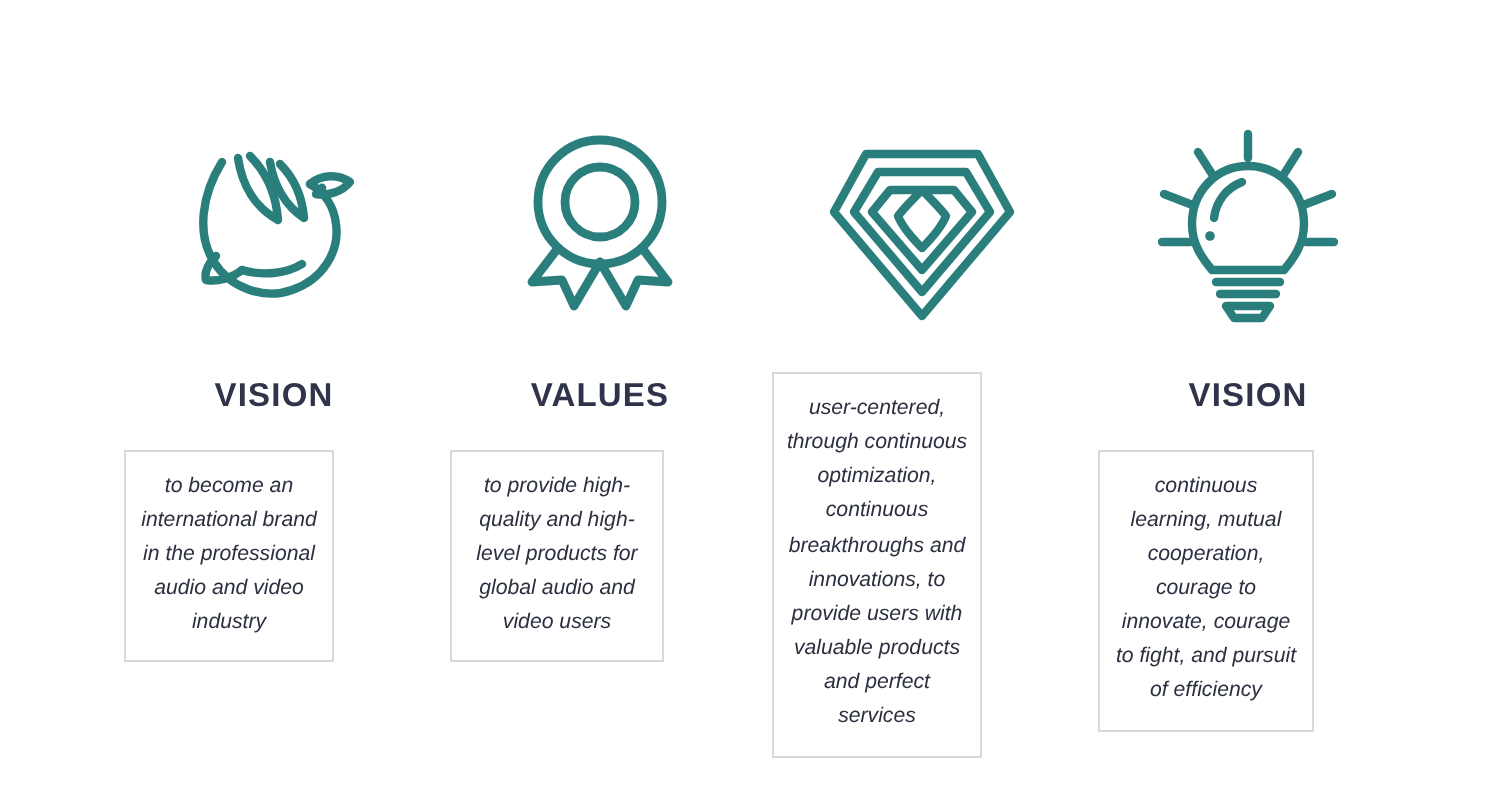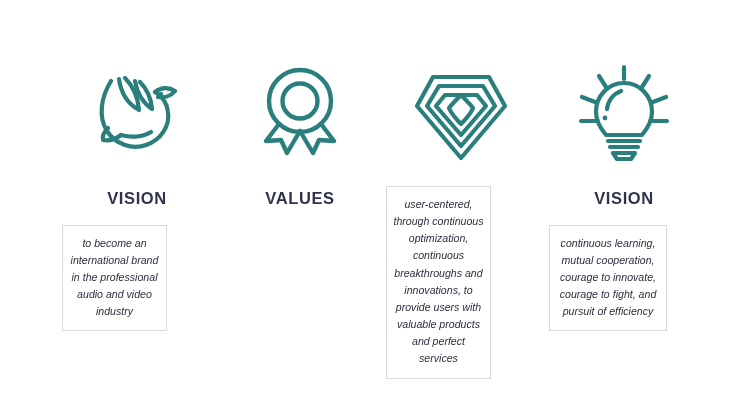--- a/index.html
+++ b/index.html
@@ -69,21 +69,21 @@
     box-sizing: border-box;
     padding: 9px 6px 10px 6px;
     text-align: center;
     font-size: 10.6px;
     line-height: 1.62;
     color: #2b2f3f;
   }
   .box-vision     { width: 105px; }
   .box-mission    { width: 107px; }
   .box-philosophy { width: 105px; }
-  .box-values     { width: 118px; }
+  .box-values     { width: 108px; }
 
   .desc-box p {
     margin: 0;
     font-style: italic;
   }
 </style>
 </head>
 <body>
 
 <div class="board">
@@ -110,20 +110,23 @@
     <div class="col col-mission">
       <div class="icon-wrap">
         <svg width="92" height="100" viewBox="0 0 92 100" fill="none" stroke="#2a7f7d" stroke-width="4.4" stroke-linecap="round" stroke-linejoin="round" aria-hidden="true">
           <circle cx="46" cy="38" r="31"></circle>
           <circle cx="46" cy="38" r="17.5"></circle>
           <path d="M25 61 L12 78 L27 77 L33 90 L46 68"></path>
           <path d="M67 61 L80 78 L65 77 L59 90 L46 68"></path>
         </svg>
       </div>
       <div class="heading">VALUES</div>
+      <div class="desc-box box-mission">
+        <p>to provide high-quality and high-level products for global audio and video users</p>
+      </div>
     </div>
 
     <div class="col col-philosophy">
       <div class="icon-wrap">
         <svg width="100" height="100" viewBox="0 0 100 100" fill="none" stroke="#2a7f7d" stroke-width="4.2" stroke-linecap="round" stroke-linejoin="round" aria-hidden="true">
           <path d="M50 95 L6 43 L22 14 L78 14 L94 43 Z"></path>
           <path d="M50 83 L16 43 L28 23 L72 23 L84 43 Z"></path>
           <path d="M50 72 L25 43 L34 32 L66 32 L75 43 Z"></path>
           <path d="M50 61 C44 55 40 50 38 45 C41 41 45 37 50 32 C55 37 59 41 62 45 C60 50 56 55 50 61 Z"></path>
         </svg>

